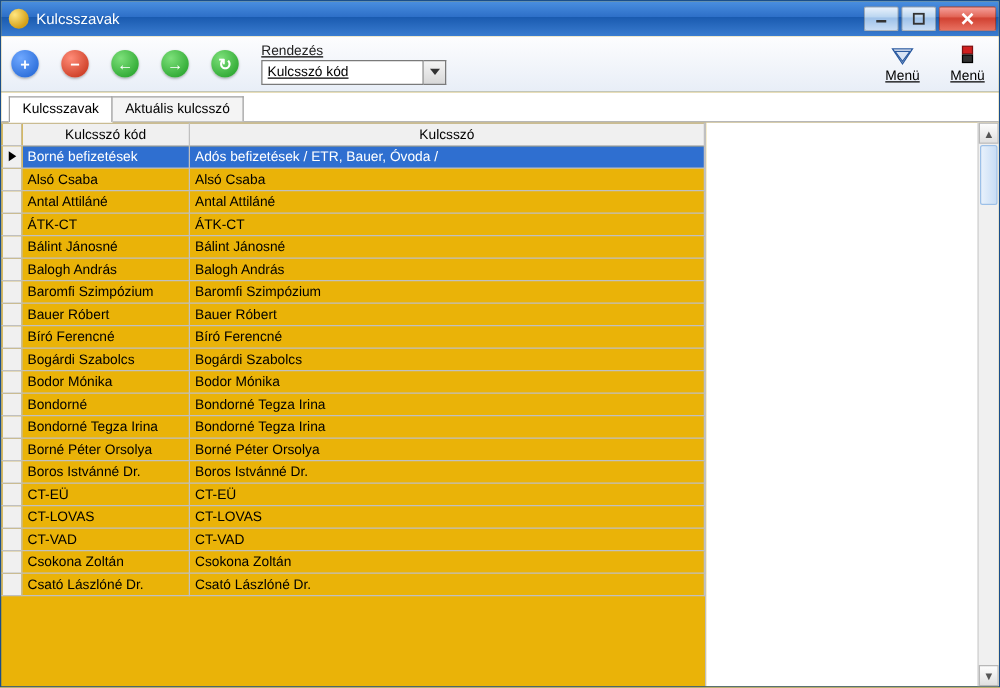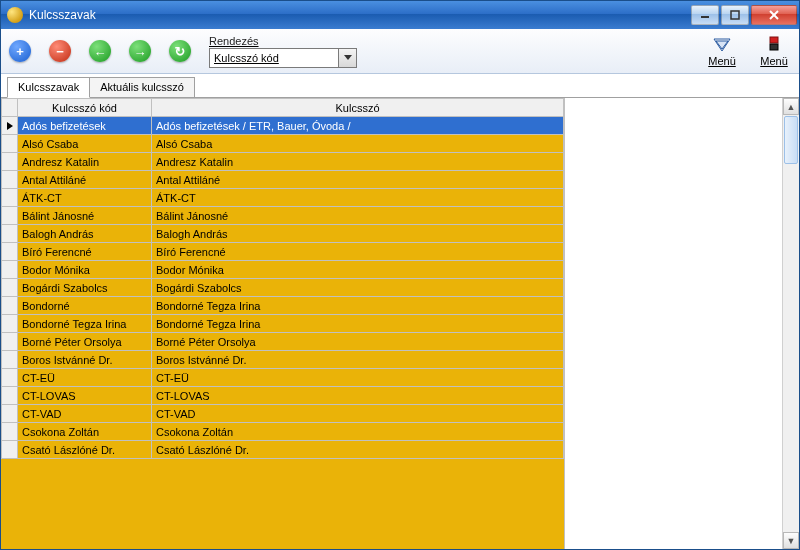--- a/index.html
+++ b/index.html
@@ -156,67 +156,72 @@
         <thead>
           <tr>
             <th class="rowhead"></th>
             <th>Kulcsszó kód</th>
             <th>Kulcsszó</th>
           </tr>
         </thead>
         <tbody id="grid-body">
             <tr class="selected">
               <td class="rowhead"><span class="tri right"></span></td>
-              <td>Adós befizetések</td>
+              <td>Borné befizetések</td>
               <td>Adós befizetések / ETR, Bauer, Óvoda /</td>
             </tr>
             <tr>
               <td class="rowhead"></td>
               <td>Alsó Csaba</td>
               <td>Alsó Csaba</td>
             </tr>
             <tr>
               <td class="rowhead"></td>
-              <td>Andresz Katalin</td>
-              <td>Andresz Katalin</td>
-            </tr>
-            <tr>
-              <td class="rowhead"></td>
               <td>Antal Attiláné</td>
               <td>Antal Attiláné</td>
             </tr>
             <tr>
               <td class="rowhead"></td>
               <td>ÁTK-CT</td>
               <td>ÁTK-CT</td>
             </tr>
             <tr>
               <td class="rowhead"></td>
               <td>Bálint Jánosné</td>
               <td>Bálint Jánosné</td>
             </tr>
             <tr>
               <td class="rowhead"></td>
               <td>Balogh András</td>
               <td>Balogh András</td>
             </tr>
             <tr>
               <td class="rowhead"></td>
+              <td>Baromfi Szimpózium</td>
+              <td>Baromfi Szimpózium</td>
+            </tr>
+            <tr>
+              <td class="rowhead"></td>
+              <td>Bauer Róbert</td>
+              <td>Bauer Róbert</td>
+            </tr>
+            <tr>
+              <td class="rowhead"></td>
               <td>Bíró Ferencné</td>
               <td>Bíró Ferencné</td>
             </tr>
             <tr>
               <td class="rowhead"></td>
+              <td>Bogárdi Szabolcs</td>
+              <td>Bogárdi Szabolcs</td>
+            </tr>
+            <tr>
+              <td class="rowhead"></td>
               <td>Bodor Mónika</td>
               <td>Bodor Mónika</td>
-            </tr>
-            <tr>
-              <td class="rowhead"></td>
-              <td>Bogárdi Szabolcs</td>
-              <td>Bogárdi Szabolcs</td>
             </tr>
             <tr>
               <td class="rowhead"></td>
               <td>Bondorné</td>
               <td>Bondorné Tegza Irina</td>
             </tr>
             <tr>
               <td class="rowhead"></td>
               <td>Bondorné Tegza Irina</td>
               <td>Bondorné Tegza Irina</td>

